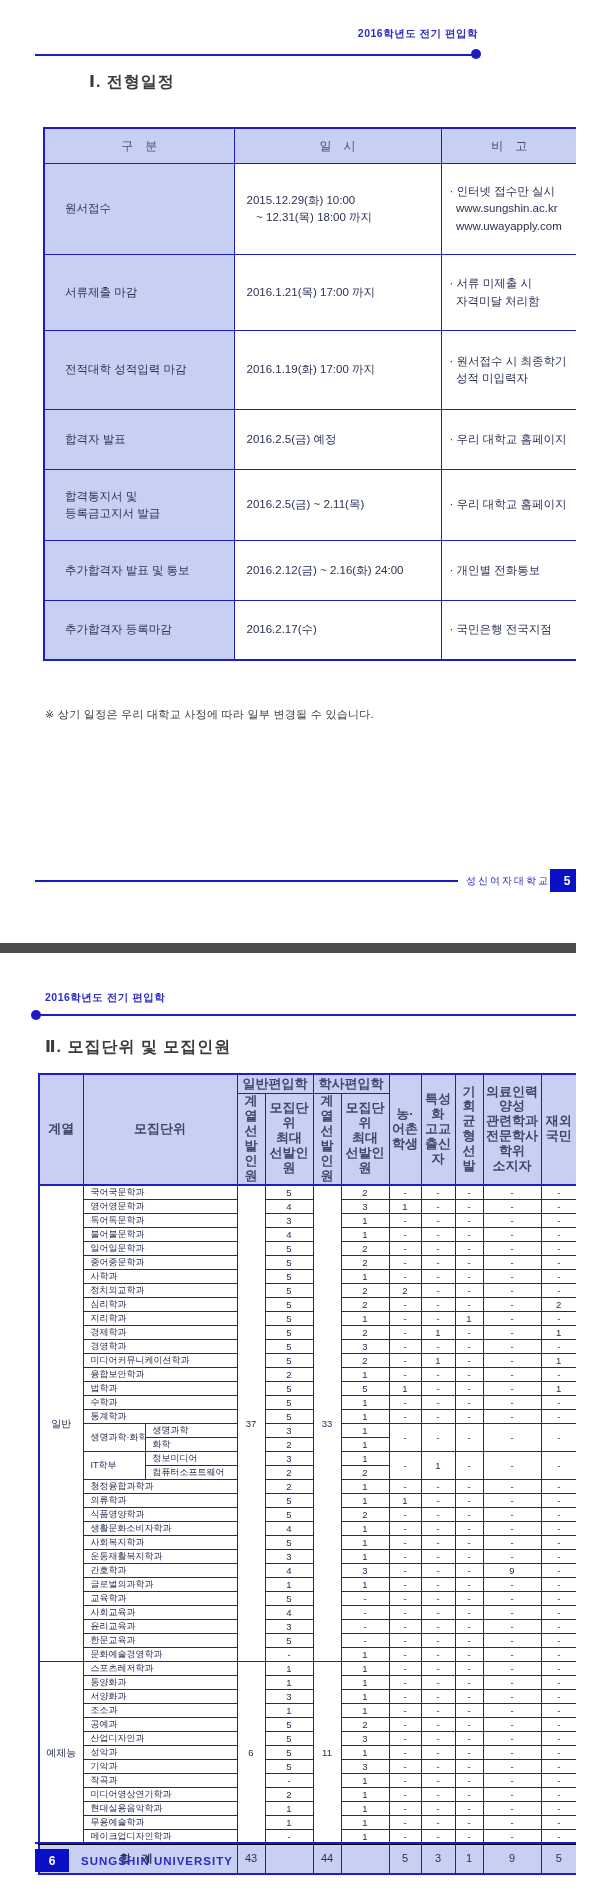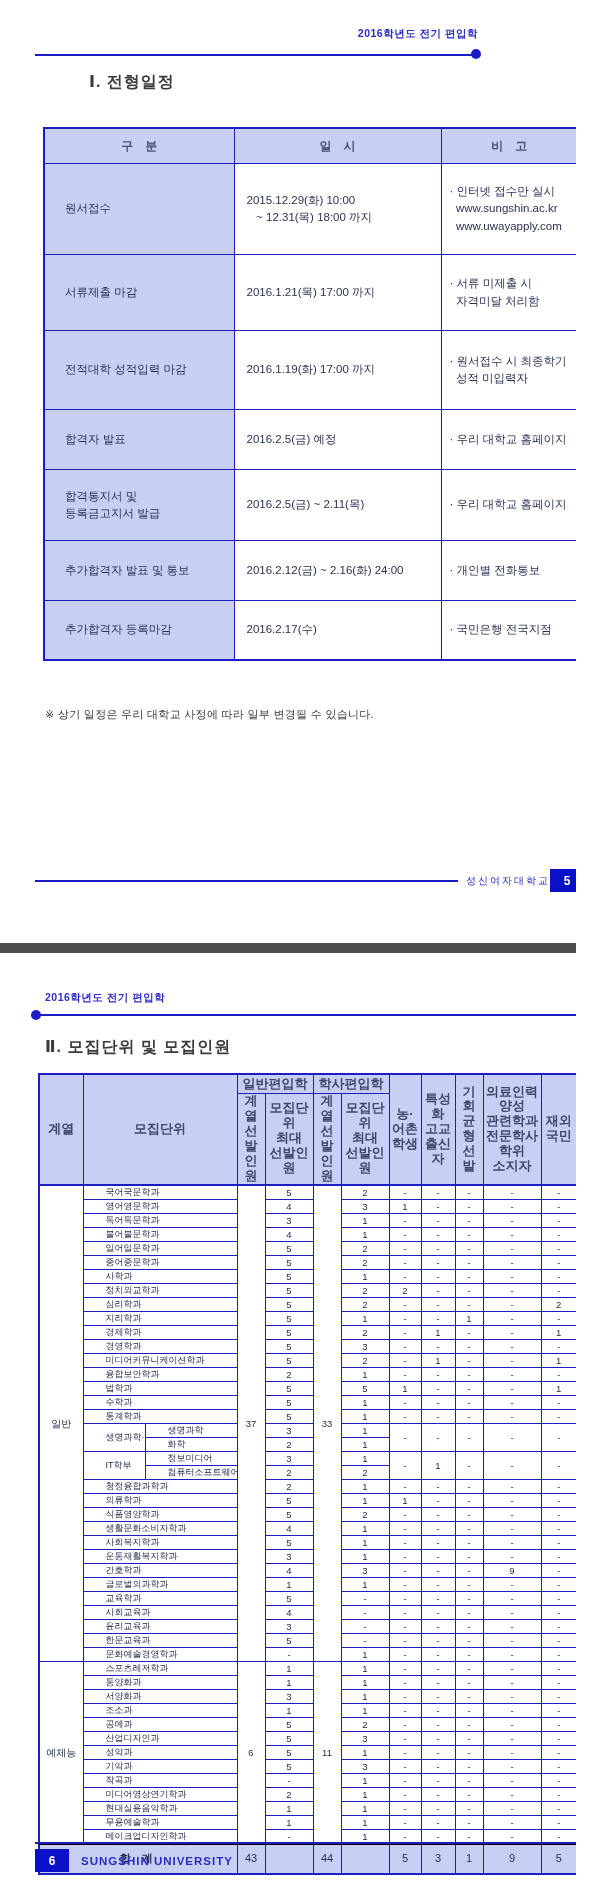--- a/index.html
+++ b/index.html
@@ -11,21 +11,21 @@
   .hdr-label{position:absolute;color:#2d2dc6;font-size:10.5px;font-weight:700;letter-spacing:0.5px;}
   .hdr1{top:27px;left:178px;width:300px;text-align:right;}
   .hdr2{top:991px;left:45px;}
   .sec-title{position:absolute;left:45px;font-size:16px;font-weight:700;color:#3b3b3b;letter-spacing:1px;}
   .t1{top:72px;margin-left:44px;}
   .t2{top:1037px;}
   
   table{border-collapse:collapse;table-layout:fixed;}
   .schedule{position:absolute;left:43px;top:127px;width:534px;border:2px solid #1d1dc2;}
   .schedule th,.schedule td{border:1px solid #1d1dc2;vertical-align:middle;}
-  .schedule th{background:#c7d0f3;color:#4a5070;font-weight:700;font-size:12px;height:32px;}
+  .schedule th{background:#c7d0f3;color:#4a5070;font-weight:400;font-size:12px;height:32px;}
   .schedule td{font-size:11.5px;color:#2b3152;white-space:pre-wrap;line-height:1.5;}
   .schedule td.cat{background:#c7d0f3;padding-left:20px;}
   .schedule td.time{padding-left:12px;}
   .schedule td.note{padding-left:8px;}
   .sr0{height:91px}.sr1{height:76px}.sr2{height:79px}.sr3{height:60px}
   .sr4{height:71px}.sr5{height:59px}.sr6{height:60px}.sr7{height:59px}
   .footnote{position:absolute;left:45px;top:707px;font-size:11px;color:#383838;letter-spacing:0.3px;}
   
   .footer1{position:absolute;left:35px;top:869px;width:549px;display:flex;align-items:center;}
   .footer1 .rule-f{flex:1;height:2px;background:#1b1bc6;margin-right:8px;}
@@ -36,21 +36,21 @@
   .page-divider{position:absolute;left:0;top:943px;width:616px;height:10px;background:#4c4c4c;}
   
   .recruit{position:absolute;left:38px;top:1073px;width:538px;border:2px solid #1d1dc2;font-size:9px;}
   .recruit th,.recruit td{border:1px solid #1d1dc2;padding:0 2px;text-align:center;vertical-align:middle;}
   .recruit thead th{background:#c7d0f3;color:#40466a;font-weight:700;font-size:13px;line-height:1.15;white-space:pre-line;}
   .recruit thead tr.hr1 th{height:18px;}
   .recruit thead tr.hr2 th{height:44px;}
   .recruit thead tr:last-child th,
   .recruit thead tr.hr1 th[rowspan]{border-bottom:2px solid #1d1dc2;}
   .recruit tbody td{height:13px;line-height:11px;color:#262c4e;}
-  .recruit td.unit{text-align:left;padding-left:22px;white-space:nowrap;overflow:hidden;}
+  .recruit td.unit{text-align:left;padding-left:7px;white-space:nowrap;overflow:hidden;}
   .recruit td.cat{font-size:10px;background:#ffffff;}
   .recruit td.val{font-size:9.5px;}
   .recruit tr.total td{background:#c7d0f3;height:28px;font-size:11px;color:#2b3152;border-top:2px solid #000000;}
   .recruit tr.total td.tlabel{letter-spacing:4px;font-weight:600;}
   
   .footer2{position:absolute;left:35px;top:1842px;width:546px;border-top:2px solid #1b1bc6;
            padding-top:5px;display:flex;align-items:center;gap:12px;}
   .school-en{color:#2b2bc0;font-size:11.5px;font-weight:700;letter-spacing:1px;}
 </style>
 </head>

